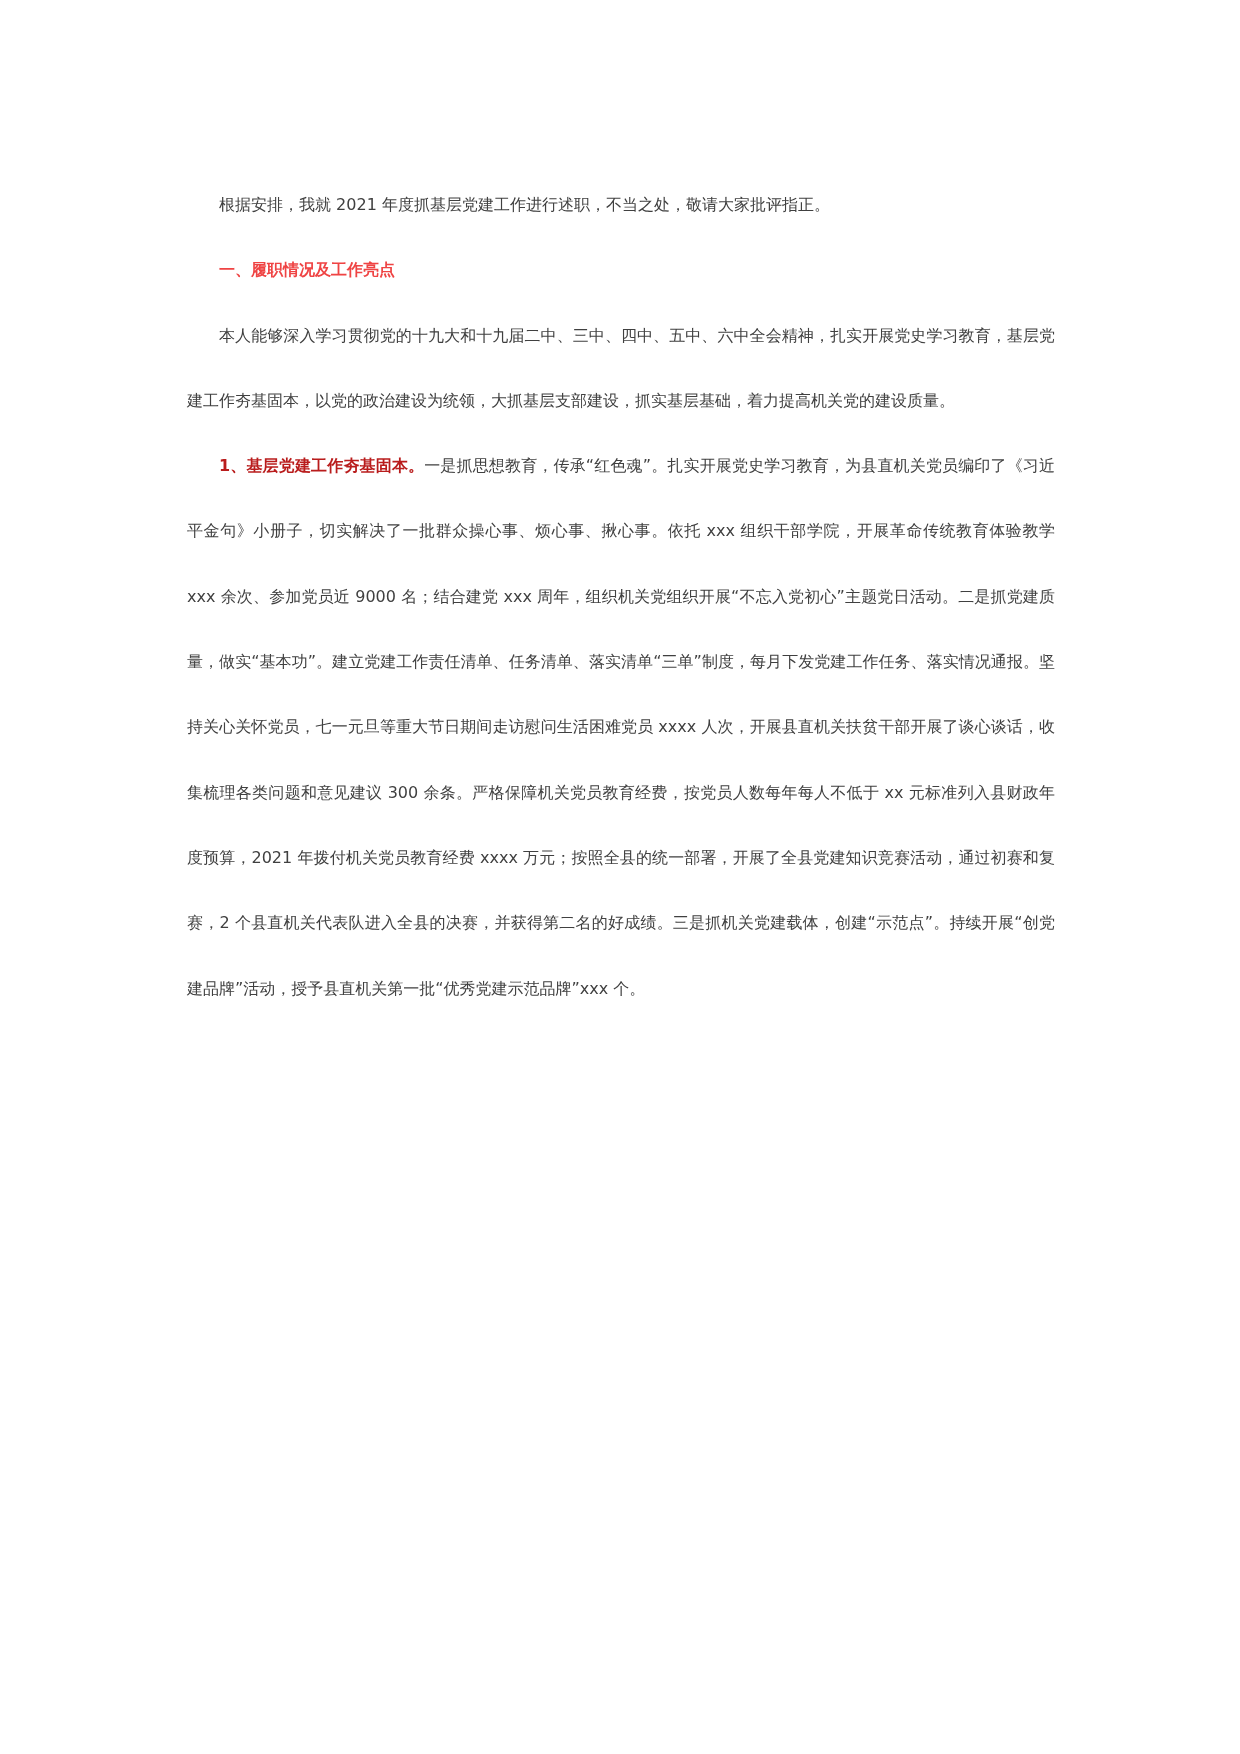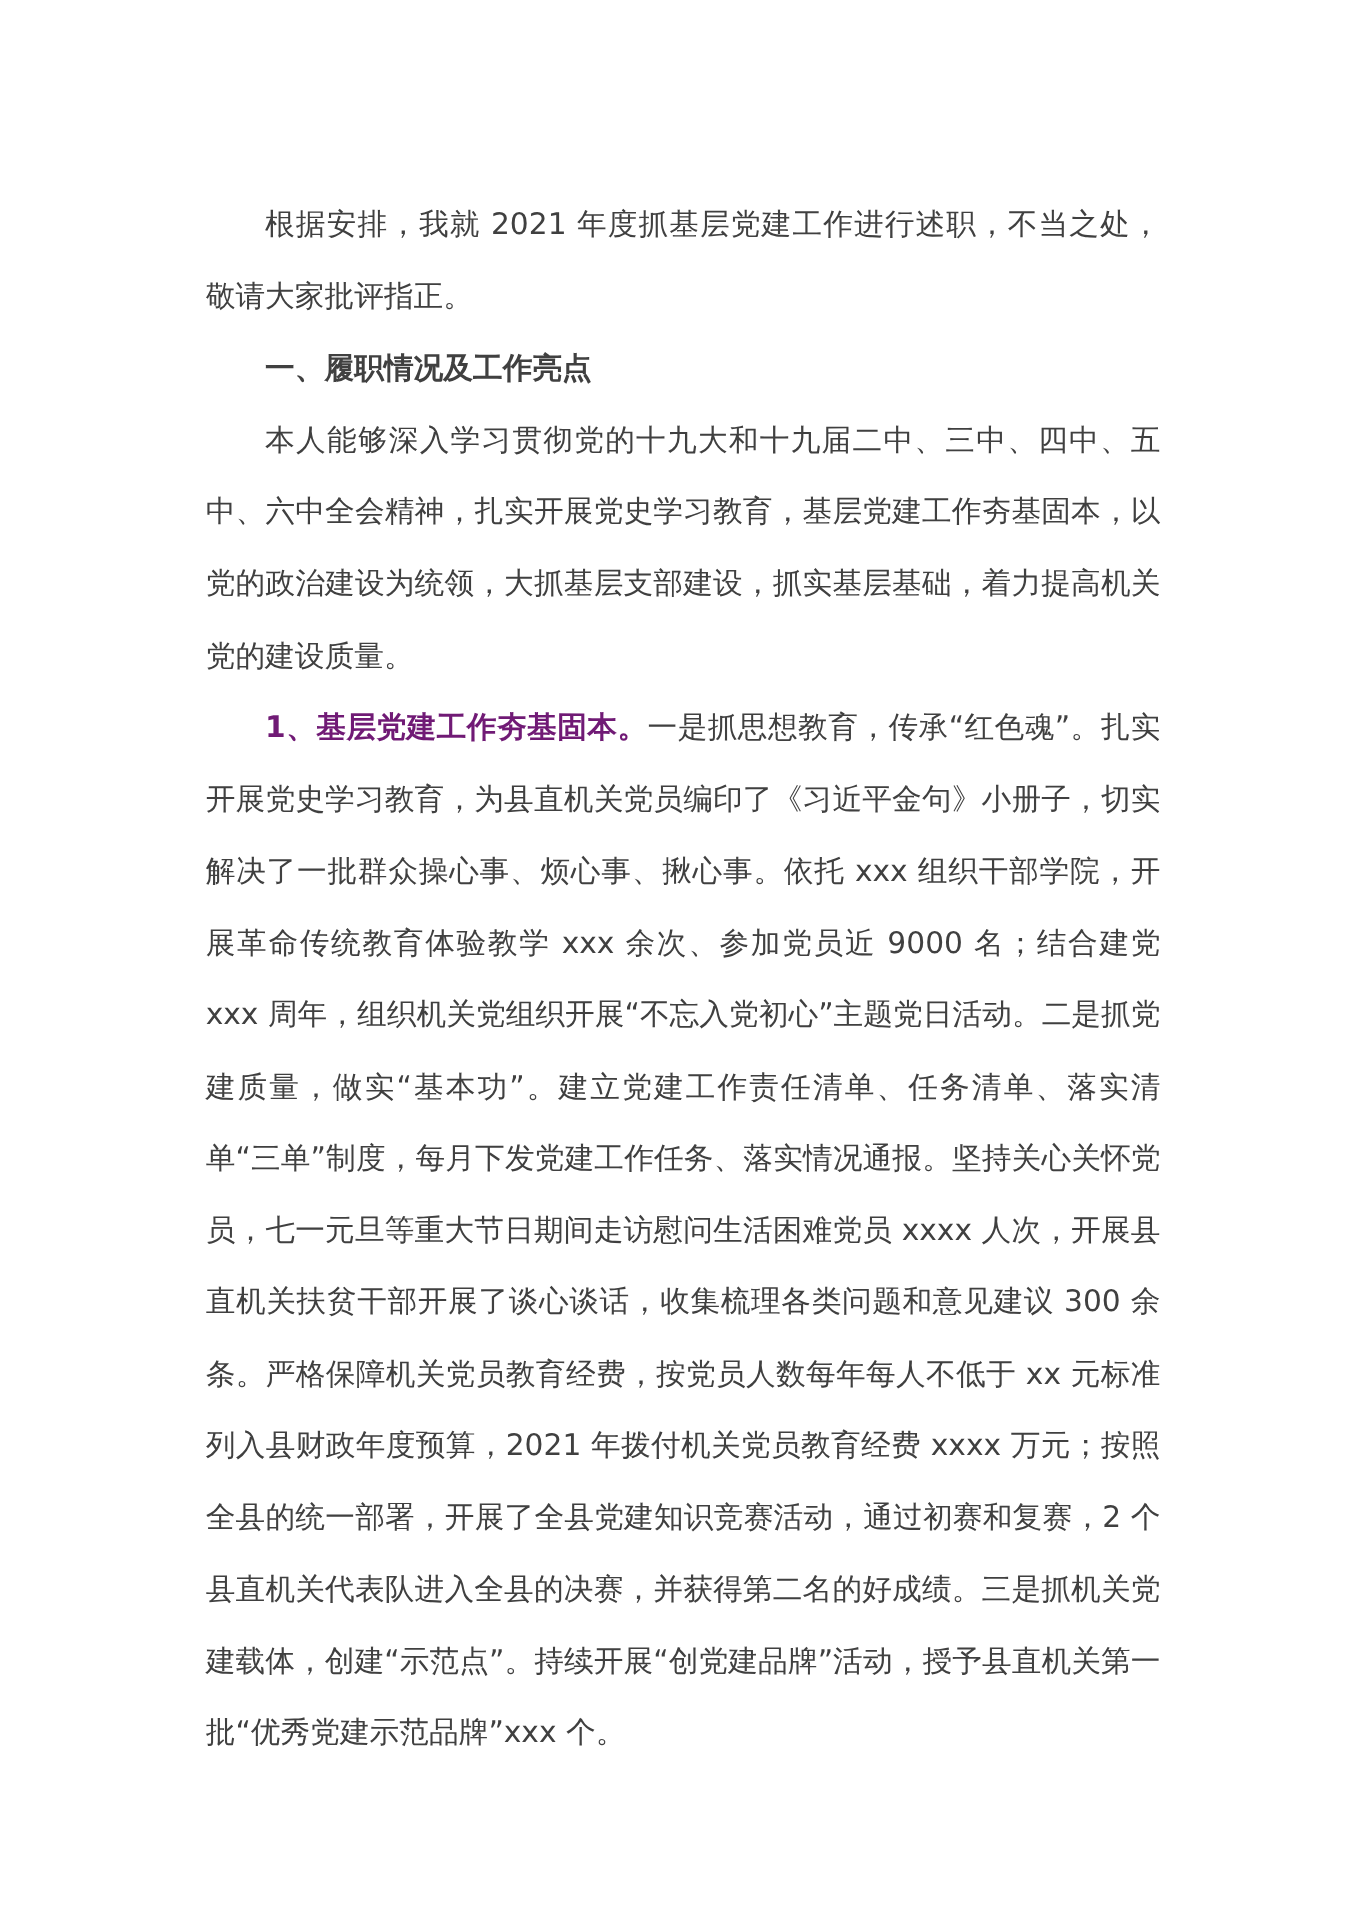--- a/index.html
+++ b/index.html
@@ -13,38 +13,38 @@
       position: relative;
       overflow: hidden;
     }
     .page {
       position: absolute;
       left: 187px;
       top: 172px;
       width: 868px;
       color: #404040;
       font-family: "DejaVu Sans", "Liberation Sans", sans-serif;
-      font-size: 27px;
+      font-size: 16px;
       line-height: 65.3px;
       text-align: justify;
       text-justify: inter-character;
     }
     .para {
       margin: 0;
       text-indent: 2em;
     }
     .heading {
       margin: 0;
       text-indent: 2em;
       font-weight: bold;
-      color: #404040;
+      color: #ef4444;
     }
     .bold {
       font-weight: bold;
-      color: #701a75;
+      color: #b91c1c;
     }
   </style>
 </head>
 <body>
 
 <div class="page">
   <p class="para">根据安排，我就 2021 年度抓基层党建工作进行述职，不当之处，敬请大家批评指正。</p>
   <p class="heading">一、履职情况及工作亮点</p>
   <p class="para">本人能够深入学习贯彻党的十九大和十九届二中、三中、四中、五中、六中全会精神，扎实开展党史学习教育，基层党建工作夯基固本，以党的政治建设为统领，大抓基层支部建设，抓实基层基础，着力提高机关党的建设质量。</p>
   <p class="para"><span class="bold">1、基层党建工作夯基固本。</span><span>一是抓思想教育，传承“红色魂”。扎实开展党史学习教育，为县直机关党员编印了《习近平金句》小册子，切实解决了一批群众操心事、烦心事、揪心事。依托 xxx 组织干部学院，开展革命传统教育体验教学 xxx 余次、参加党员近 9000 名；结合建党 xxx 周年，组织机关党组织开展“不忘入党初心”主题党日活动。二是抓党建质量，做实“基本功”。建立党建工作责任清单、任务清单、落实清单“三单”制度，每月下发党建工作任务、落实情况通报。坚持关心关怀党员，七一元旦等重大节日期间走访慰问生活困难党员 xxxx 人次，开展县直机关扶贫干部开展了谈心谈话，收集梳理各类问题和意见建议 300 余条。严格保障机关党员教育经费，按党员人数每年每人不低于 xx 元标准列入县财政年度预算，2021 年拨付机关党员教育经费 xxxx 万元；按照全县的统一部署，开展了全县党建知识竞赛活动，通过初赛和复赛，2 个县直机关代表队进入全县的决赛，并获得第二名的好成绩。三是抓机关党建载体，创建“示范点”。持续开展“创党建品牌”活动，授予县直机关第一批“优秀党建示范品牌”xxx 个。</span></p>

